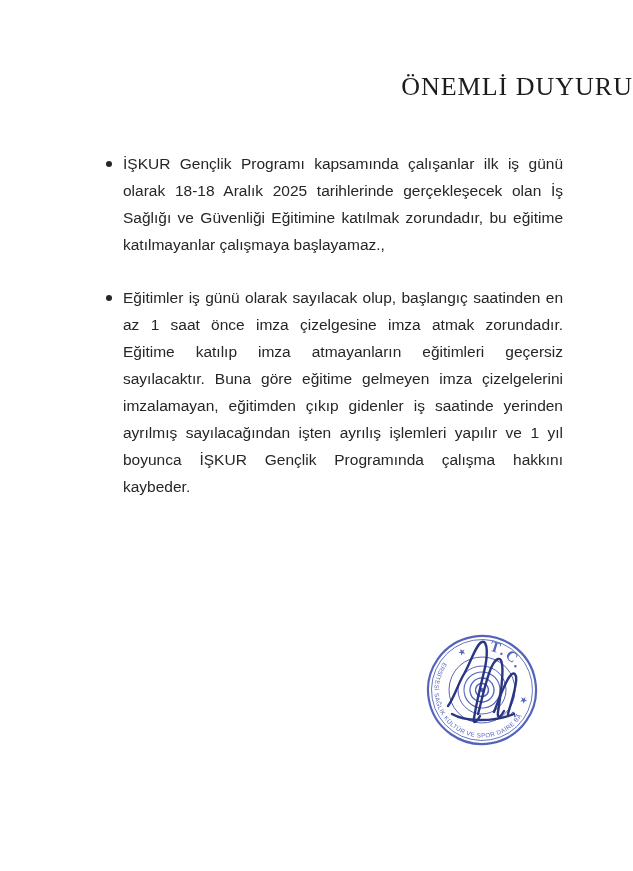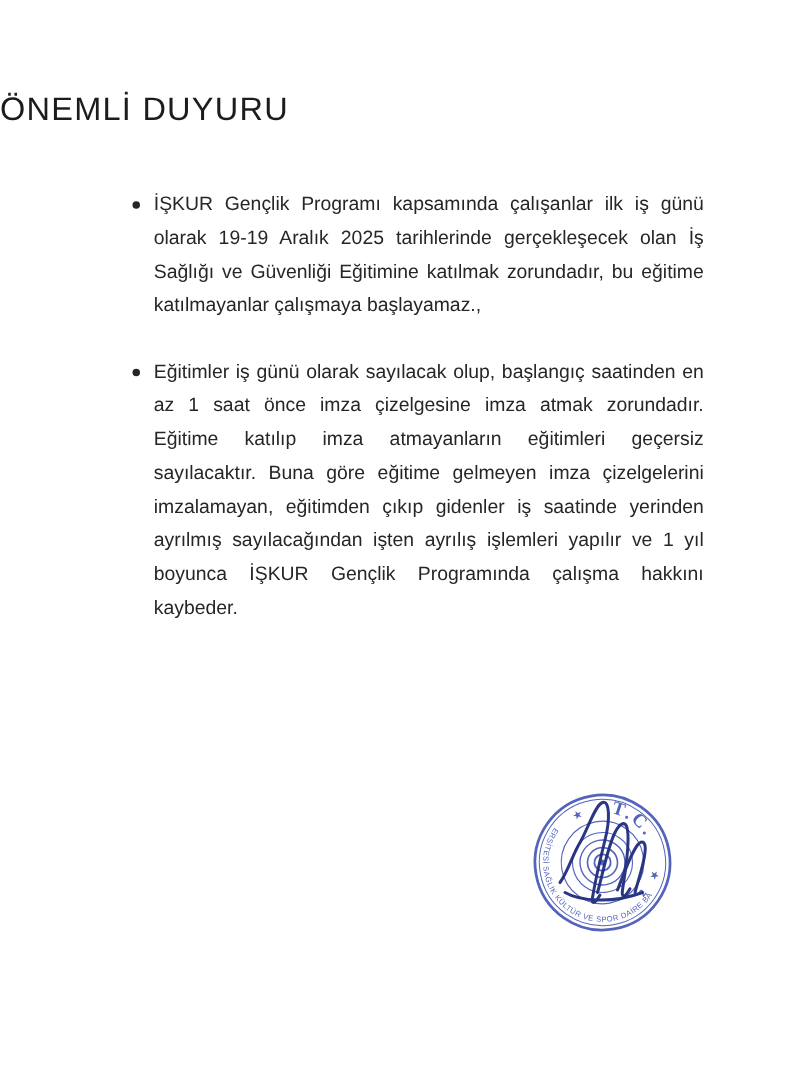--- a/index.html
+++ b/index.html
@@ -7,25 +7,26 @@
     position:relative;
     width:633px;height:871px;
     background:#ffffff;
     font-family:"Liberation Sans",sans-serif;
     color:#262626;
     overflow:hidden;
   }
   .doc-title{
     position:absolute;
     top:72px;left:0;right:0;
-    text-align:left;
+    text-align:right;
     font-size:26px;
     font-weight:400;
     letter-spacing:1px;
     color:#1c1c1c;
+    font-family:Liberation Serif, serif;
   }
   .bullet-list{
     position:absolute;
     top:150px;
     left:105px;
     width:440px;
     margin:0;
     padding:0 0 0 18px;
     list-style:none;
   }
@@ -57,21 +58,21 @@
   .stamp-wrap svg{display:block;}
 </style>
 </head>
 <body>
 
 <div class="page">
 
   <div class="doc-title">ÖNEMLİ DUYURU</div>
 
   <ul class="bullet-list">
-    <li>İŞKUR Gençlik Programı kapsamında çalışanlar ilk iş günü olarak 19-19 Aralık 2025 tarihlerinde gerçekleşecek olan İş Sağlığı ve Güvenliği Eğitimine katılmak zorundadır, bu eğitime katılmayanlar çalışmaya başlayamaz.,</li>
+    <li>İŞKUR Gençlik Programı kapsamında çalışanlar ilk iş günü olarak 18-18 Aralık 2025 tarihlerinde gerçekleşecek olan İş Sağlığı ve Güvenliği Eğitimine katılmak zorundadır, bu eğitime katılmayanlar çalışmaya başlayamaz.,</li>
     <li>Eğitimler iş günü olarak sayılacak olup, başlangıç saatinden en az 1 saat önce imza çizelgesine imza atmak zorundadır. Eğitime katılıp imza atmayanların eğitimleri geçersiz sayılacaktır. Buna göre eğitime gelmeyen imza çizelgelerini imzalamayan, eğitimden çıkıp gidenler iş saatinde yerinden ayrılmış sayılacağından işten ayrılış işlemleri yapılır ve 1 yıl boyunca İŞKUR Gençlik Programında çalışma hakkını kaybeder.</li>
   </ul>
 
   <div class="stamp-wrap">
     <svg width="128" height="128" viewBox="0 0 128 128">
       <defs>
         <path id="arcTop" d="M 24,64 A 40,40 0 0 1 104,64"></path>
         <path id="arcBottom" d="M 16.5,64 A 47.5,47.5 0 0 0 111.5,64"></path>
         <path id="arcBottom2" d="M 21,64 A 43,43 0 0 0 107,64"></path>
       </defs>

